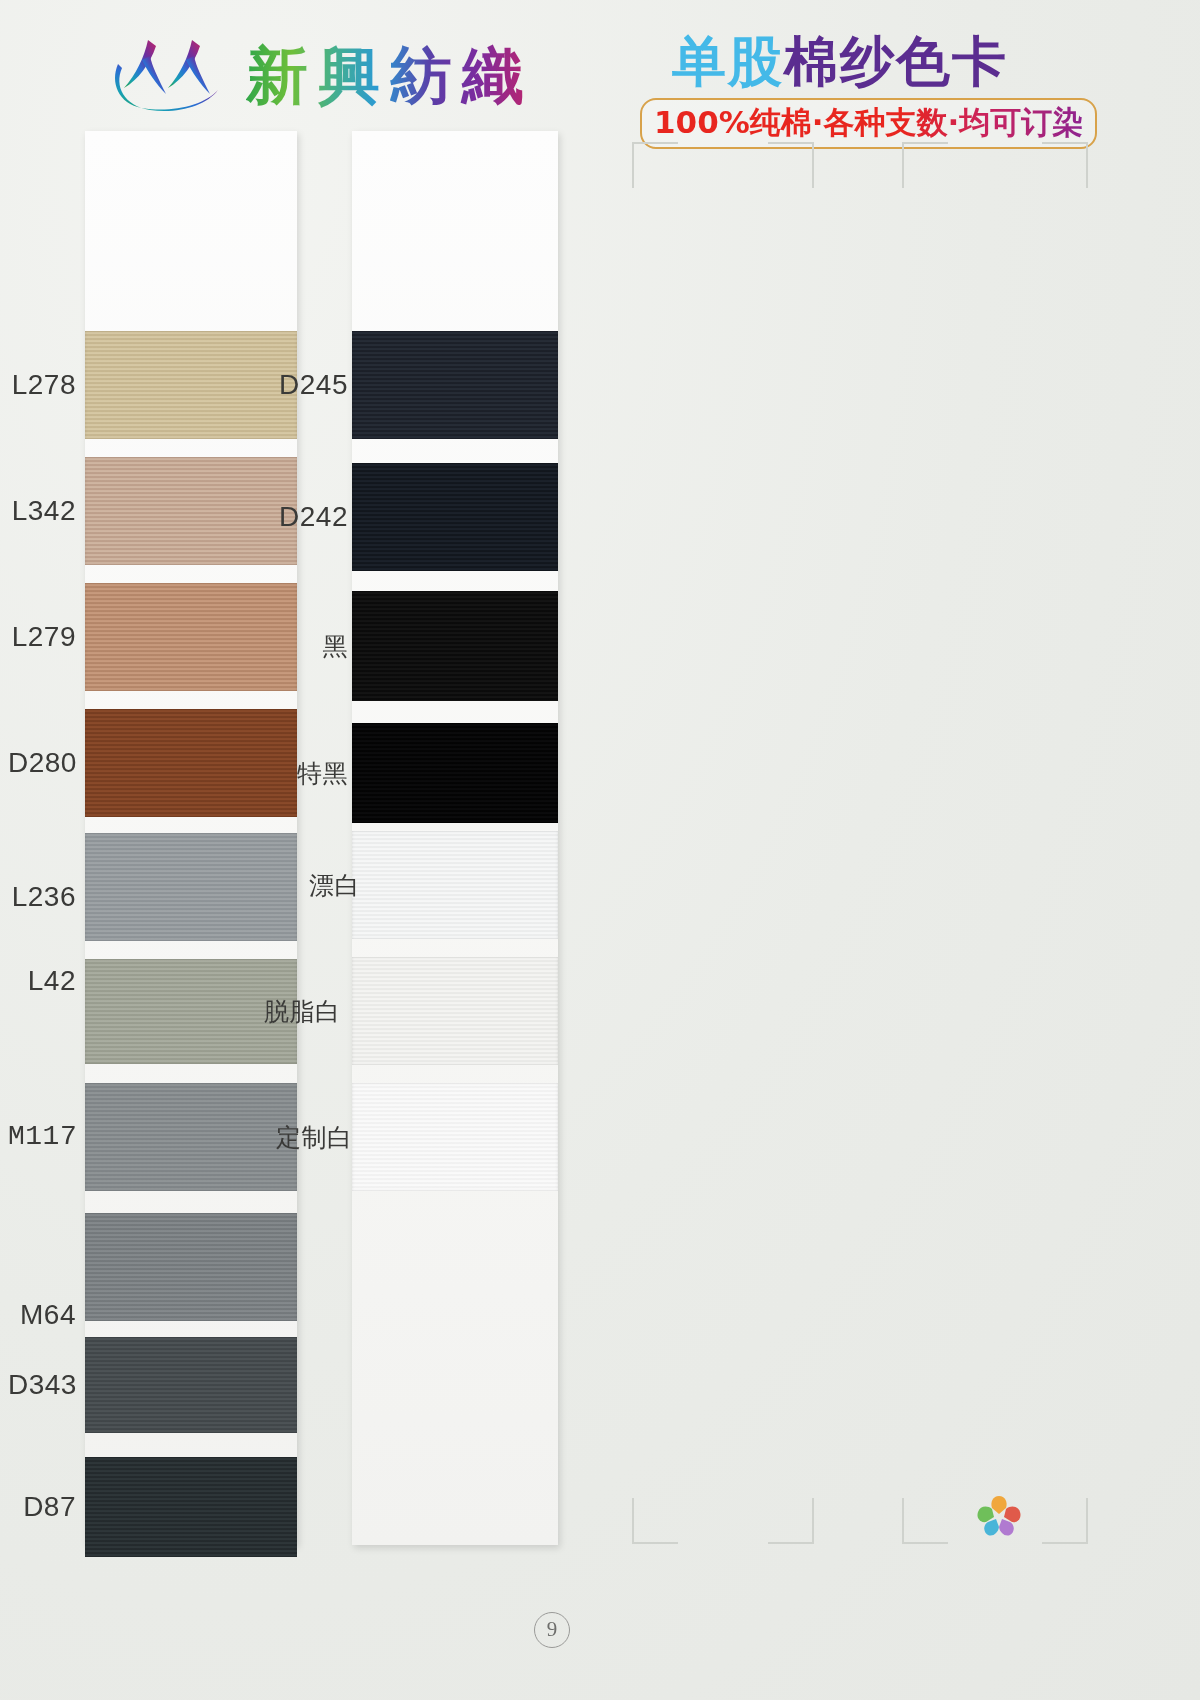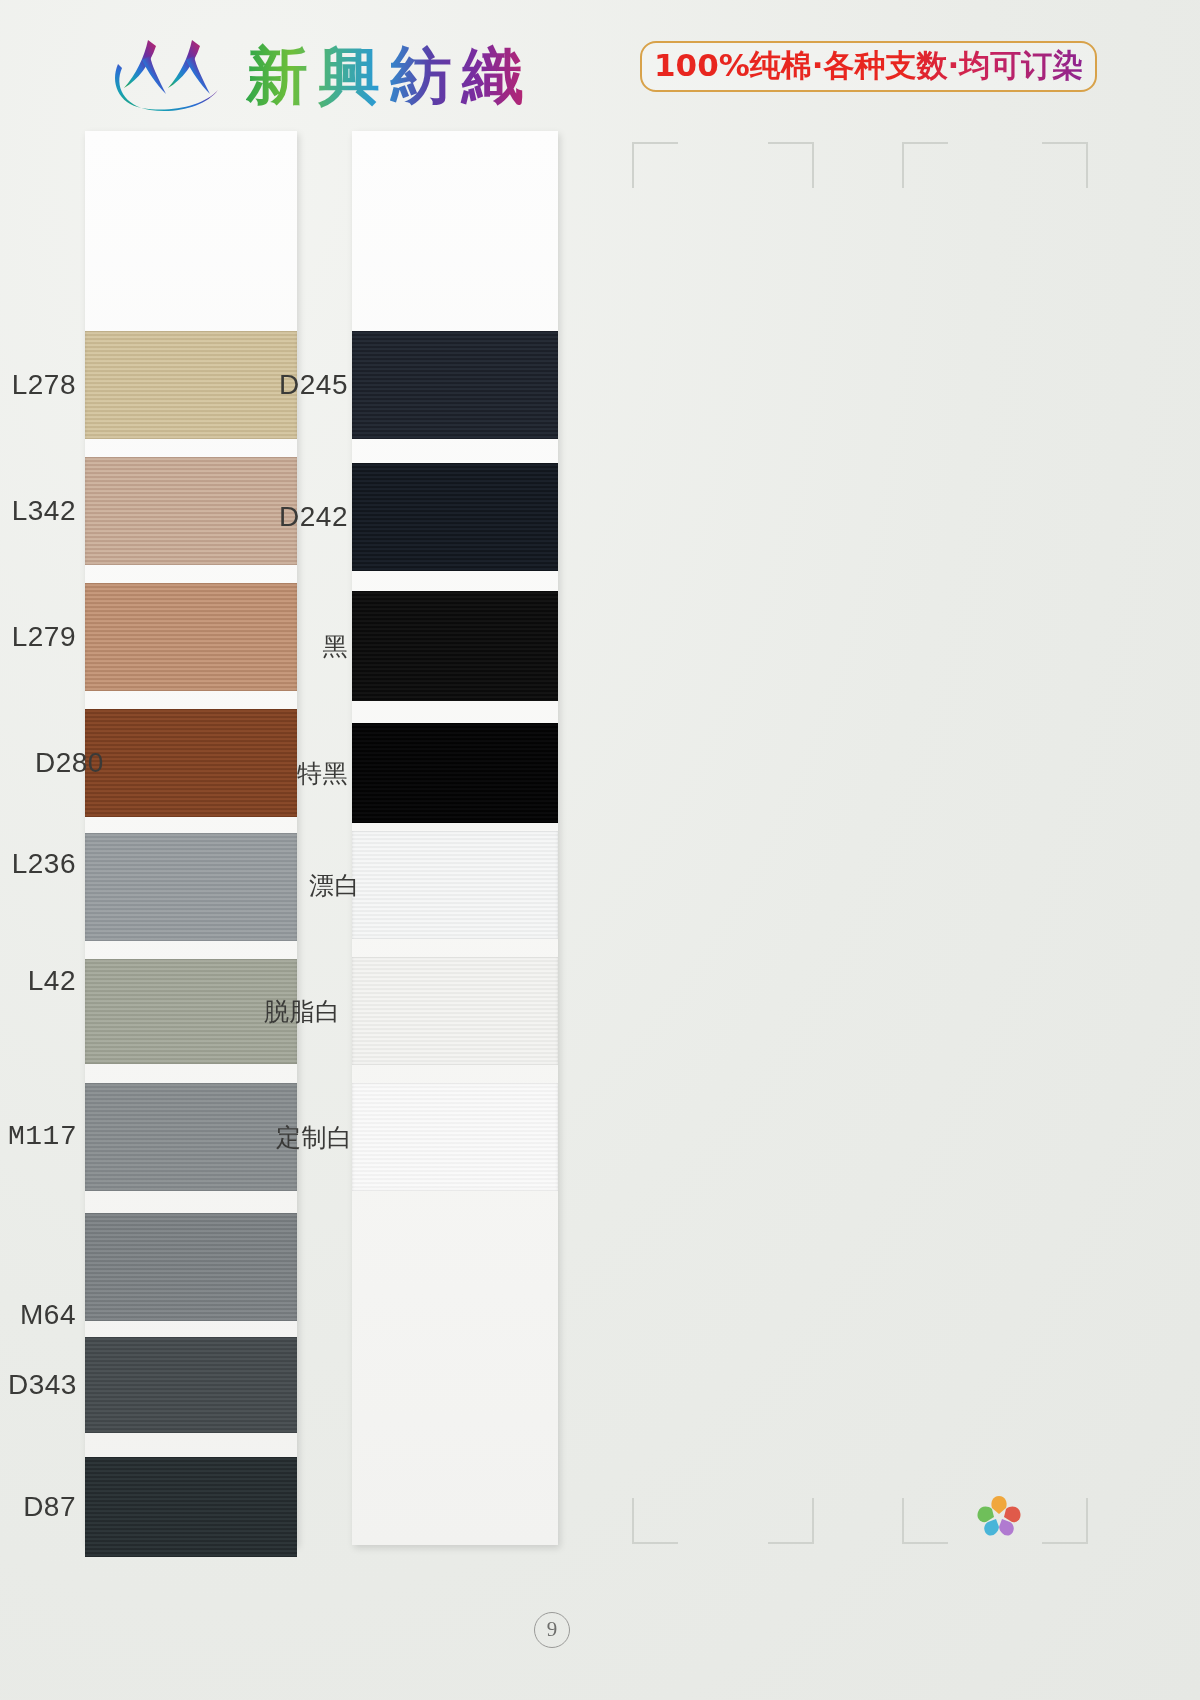--- a/index.html
+++ b/index.html
@@ -118,20 +118,23 @@
         <path d="M40 6 C36 24 28 40 16 54 C30 46 42 30 48 12 Z" fill="url(#gl)"></path>
         <path d="M34 26 C40 38 48 50 58 60 C50 44 44 32 42 22 Z" fill="url(#gl)"></path>
         <path d="M84 6 C80 24 72 40 60 54 C74 46 86 30 92 12 Z" fill="url(#gl)"></path>
         <path d="M78 26 C84 38 92 50 102 60 C94 44 88 32 86 22 Z" fill="url(#gl)"></path>
       </svg>
     </div>
     <div class="logo-text">新興紡織</div>
   </div>
 
   <div class="title-wrap">
+    <div class="title-main">
+      <span class="t-cyan">单股</span><span class="t-purple">棉纱色卡</span>
+    </div>
     <div class="subtitle-box">
       <span class="subtitle">100%纯棉·各种支数·均可订染</span>
     </div>
   </div>
 
   <div id="crops">
       <div class="crop" style="left: 632px; top: 142px;">
         <i class="h" style="top: 0px; left: 0px;"></i>
         <i class="v" style="left: 0px; top: 0px;"></i>
       </div>
@@ -174,22 +177,22 @@
         <div class="swatch" style="top: 702px; height: 108px; background-color: rgb(158, 163, 166); background-image: repeating-linear-gradient(rgb(134, 140, 144) 0px, rgb(158, 163, 166) 1.6px, rgb(158, 163, 166) 2.6px, rgb(134, 140, 144) 4px); box-shadow: rgba(0, 0, 0, 0.1) 0px 0px 3px inset;"></div>
         <div class="swatch" style="top: 828px; height: 105px; background-color: rgb(169, 173, 160); background-image: repeating-linear-gradient(rgb(145, 149, 135) 0px, rgb(169, 173, 160) 1.6px, rgb(169, 173, 160) 2.6px, rgb(145, 149, 135) 4px); box-shadow: rgba(0, 0, 0, 0.1) 0px 0px 3px inset;"></div>
         <div class="swatch" style="top: 952px; height: 108px; background-color: rgb(143, 148, 150); background-image: repeating-linear-gradient(rgb(120, 125, 128) 0px, rgb(143, 148, 150) 1.6px, rgb(143, 148, 150) 2.6px, rgb(120, 125, 128) 4px); box-shadow: rgba(0, 0, 0, 0.1) 0px 0px 3px inset;"></div>
         <div class="swatch" style="top: 1082px; height: 108px; background-color: rgb(132, 137, 140); background-image: repeating-linear-gradient(rgb(108, 113, 116) 0px, rgb(132, 137, 140) 1.6px, rgb(132, 137, 140) 2.6px, rgb(108, 113, 116) 4px); box-shadow: rgba(0, 0, 0, 0.1) 0px 0px 3px inset;"></div>
         <div class="swatch" style="top: 1206px; height: 96px; background-color: rgb(77, 83, 86); background-image: repeating-linear-gradient(rgb(59, 64, 67) 0px, rgb(77, 83, 86) 1.6px, rgb(77, 83, 86) 2.6px, rgb(59, 64, 67) 4px); box-shadow: rgba(0, 0, 0, 0.1) 0px 0px 3px inset;"></div>
         <div class="swatch" style="top: 1326px; height: 100px; background-color: rgb(46, 54, 57); background-image: repeating-linear-gradient(rgb(30, 36, 39) 0px, rgb(46, 54, 57) 1.6px, rgb(46, 54, 57) 2.6px, rgb(30, 36, 39) 4px); box-shadow: rgba(0, 0, 0, 0.1) 0px 0px 3px inset;"></div>
       </div>
       <div class="label right" style="left: 8px; width: 68px; top: 369px;">L278</div>
       <div class="label right" style="left: 8px; width: 68px; top: 495px;">L342</div>
       <div class="label right" style="left: 8px; width: 68px; top: 621px;">L279</div>
-      <div class="label right" style="left: 8px; width: 68px; top: 747px; margin-left: 27px;">D280</div>
-      <div class="label right" style="left: 8px; width: 68px; top: 848px;">L236</div>
+      <div class="label right" style="left: 8px; width: 68px; top: 747px;">D280</div>
+      <div class="label right" style="left: 8px; width: 68px; top: 881px;">L236</div>
       <div class="label right" style="left: 8px; width: 68px; top: 965px;">L42</div>
       <div class="label right" style="left: 8px; width: 68px; top: 1121px; font-family: Liberation Mono, monospace;">M117</div>
       <div class="label right" style="left: 8px; width: 68px; top: 1251px; margin-top: 48px;">M64</div>
       <div class="label right" style="left: 8px; width: 68px; top: 1369px;">D343</div>
       <div class="label right" style="left: 8px; width: 68px; top: 1491px;">D87</div>
       <div class="strip" style="left: 352px; top: 131px; width: 206px; height: 1414px;">
         <div class="swatch" style="top: 200px; height: 108px; background-color: rgb(38, 44, 54); background-image: repeating-linear-gradient(rgb(22, 26, 34) 0px, rgb(38, 44, 54) 1.6px, rgb(38, 44, 54) 2.6px, rgb(22, 26, 34) 4px); box-shadow: rgba(0, 0, 0, 0.1) 0px 0px 3px inset;"></div>
         <div class="swatch" style="top: 332px; height: 108px; background-color: rgb(27, 33, 42); background-image: repeating-linear-gradient(rgb(13, 17, 23) 0px, rgb(27, 33, 42) 1.6px, rgb(27, 33, 42) 2.6px, rgb(13, 17, 23) 4px); box-shadow: rgba(0, 0, 0, 0.1) 0px 0px 3px inset;"></div>
         <div class="swatch" style="top: 460px; height: 110px; background-color: rgb(20, 20, 20); background-image: repeating-linear-gradient(rgb(6, 6, 6) 0px, rgb(20, 20, 20) 1.6px, rgb(20, 20, 20) 2.6px, rgb(6, 6, 6) 4px); box-shadow: rgba(0, 0, 0, 0.1) 0px 0px 3px inset;"></div>
         <div class="swatch" style="top: 592px; height: 100px; background-color: rgb(11, 11, 12); background-image: repeating-linear-gradient(rgb(0, 0, 0) 0px, rgb(11, 11, 12) 1.6px, rgb(11, 11, 12) 2.6px, rgb(0, 0, 0) 4px); box-shadow: rgba(0, 0, 0, 0.1) 0px 0px 3px inset;"></div>

